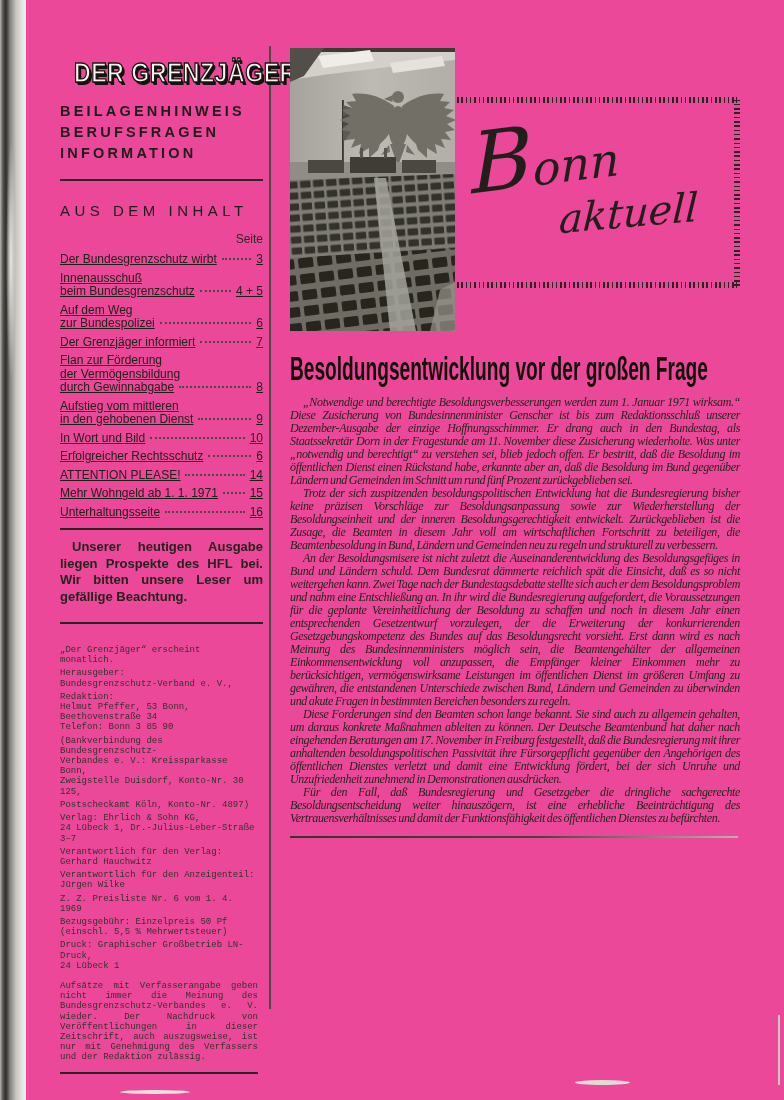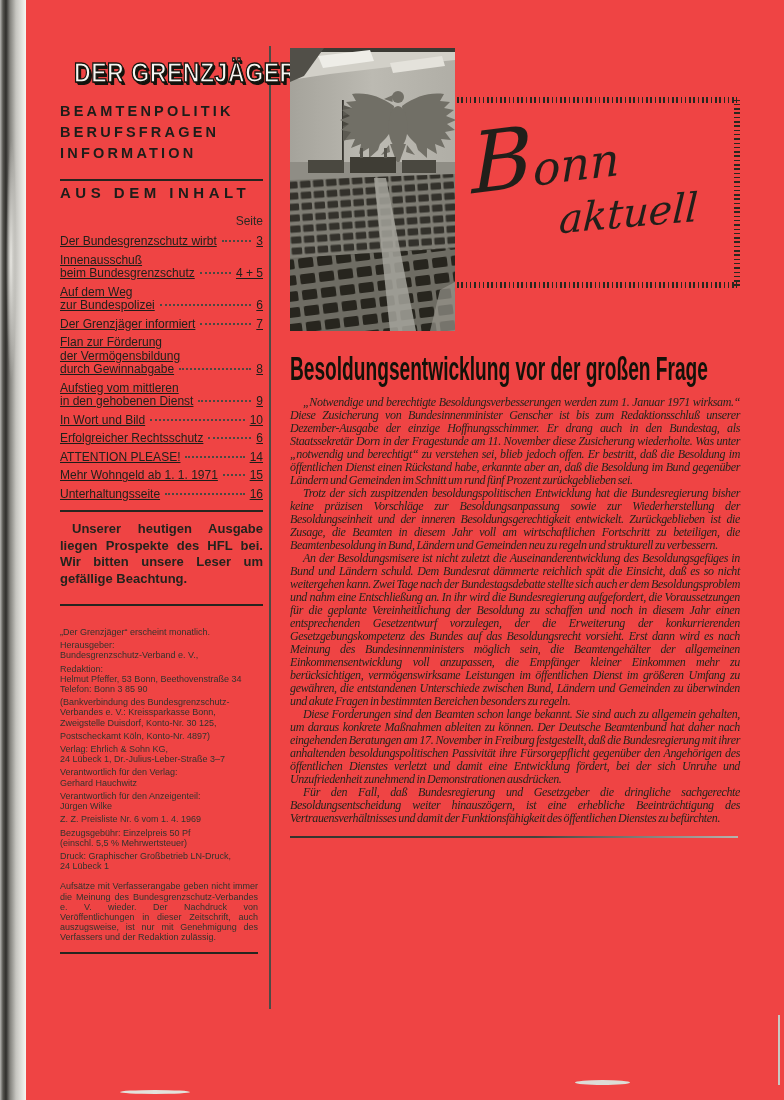--- a/index.html
+++ b/index.html
@@ -1,18 +1,18 @@
 <!DOCTYPE html>
 <html><head>
 <meta charset="utf-8">
 <style>
   html,body{margin:0;padding:0;background:#e9e8e4;}
   .page{
     position:relative;width:784px;height:1100px;margin:0 auto;
-    background:#ef4444;overflow:hidden;
+    background:#ec4899;overflow:hidden;
     font-family:"Liberation Sans",sans-serif;color:#1e1d19;
   }
   
   .spine{position:absolute;left:0;top:0;width:26px;height:1100px;
     background:linear-gradient(90deg,#b9b8b4 0,#55544f 3px,#2f2e2b 6px,#83827d 10px,#c6c5c0 16px,#f6f5f1 26px);}
   .spine-glare{position:absolute;left:6px;top:140px;width:10px;height:240px;border-radius:50%;
     background:radial-gradient(closest-side,#e8e7e2,rgba(232,231,226,0));}
   .edge-right{position:absolute;right:4px;top:1015px;width:2px;height:70px;background:#c9c8c2;}
   .smudge1{position:absolute;left:575px;top:1080px;width:55px;height:5px;border-radius:50%;background:#dddcd6;}
   .smudge2{position:absolute;left:120px;top:1090px;width:70px;height:4px;border-radius:50%;background:#e3e2dc;}
@@ -24,34 +24,34 @@
     font-weight:700;font-size:27px;letter-spacing:.5px;white-space:nowrap;
     color:#f6f5f1;-webkit-text-stroke:1.4px #15140e;
     text-shadow:1px 1px 0 #15140e,2px 2px 0 #15140e,2.6px 2.6px 0 #15140e;
     transform:scaleX(.86);transform-origin:left top;margin-left:14px;height:34px;
   }
   .subtitle{margin-top:8px;font-size:15.5px;line-height:1.52;white-space:pre-line;color:#22211d;}
   .keywords{margin-top:9px;}
   .keyword{font-weight:700;font-size:14.5px;letter-spacing:3.2px;line-height:1.45;}
   .rule{height:2px;background:#26251f;}
   .rule-1{margin-top:15px;}
-  .toc-title{margin-top:3px;font-weight:700;font-size:15px;letter-spacing:4.5px;}
+  .toc-title{margin-top:21px;font-weight:400;font-size:15px;letter-spacing:4.5px;}
   .toc-seite{margin-top:13px;text-align:right;font-size:12px;color:#2a2923;}
   .toc{margin-top:7px;text-decoration:underline;}
   .toc-item{margin-bottom:5px;font-size:12px;line-height:13.5px;color:#22211b;}
   .toc-line{white-space:nowrap;}
   .toc-last{display:flex;align-items:baseline;}
   .toc-text{white-space:nowrap;}
   .leader{flex:1;border-bottom:2px dotted #4a4942;margin:0 5px;transform:translateY(-3px);min-width:10px;}
   .toc-page{white-space:nowrap;text-align:right;}
   .rule-2{margin-top:9px;}
   .beilage-title{margin-top:18px;font-weight:700;font-size:16.5px;letter-spacing:2.8px;}
   .beilage-text{margin-top:9px;font-size:13px;line-height:16.5px;text-align:justify;text-indent:12px;color:#24231d;font-weight:bold;}
   .rule-3{margin-top:17px;}
-  .imprint{margin-top:21px;width:198px;font-size:9px;line-height:10.2px;color:#34332c;}
+  .imprint{margin-top:21px;width:198px;font-size:9px;line-height:10.2px;color:#34332c;font-family:Liberation Mono, monospace;}
   .imprint p{margin:0 0 3px 0;white-space:pre-line;}
   .imprint p.justified{margin-top:10px;text-align:justify;white-space:normal;}
   .rule-4{margin-top:9px;width:198px;}
 
   
   .right-col{position:absolute;left:290px;top:48px;width:450px;}
   .header-row{display:flex;height:283px;}
   .photo{width:165px;height:283px;flex:0 0 165px;}
   .banner{flex:1;position:relative;height:191px;margin-top:49px;}
   .tick-top,.tick-bottom{position:absolute;left:2px;right:3px;height:6px;
@@ -82,21 +82,21 @@
   <div class="spine"></div>
   <div class="spine-glare"></div>
   <div class="edge-right"></div>
   <div class="smudge1"></div>
   <div class="smudge2"></div>
   <div class="col-divider"></div>
 
   <div class="left-col">
     <div class="logo">DER GRENZJÄGER</div>
     <div class="keywords">
-      <div class="keyword">BEAMTENPOLITIK</div>
+      <div class="keyword">BEILAGENHINWEIS</div>
       <div class="keyword">BERUFSFRAGEN</div>
       <div class="keyword">INFORMATION</div>
     </div>
     <div class="rule rule-1"></div>
 
     <div class="toc-title">AUS DEM INHALT</div>
     <div class="toc-seite">Seite</div>
 
     <div class="toc">
       <div class="toc-item">

